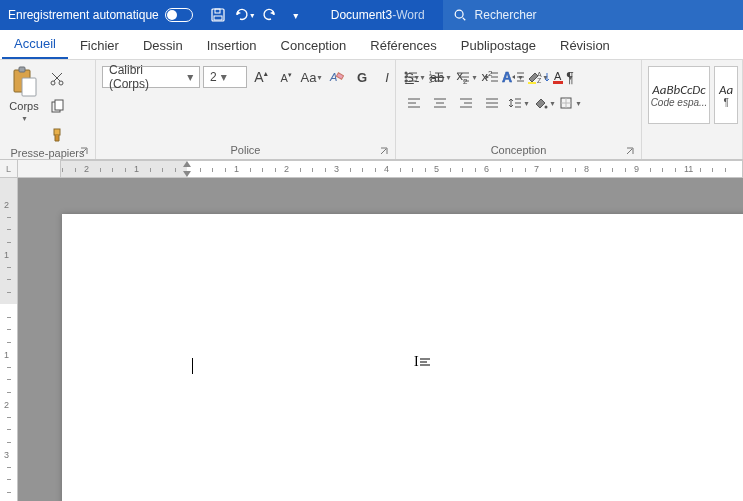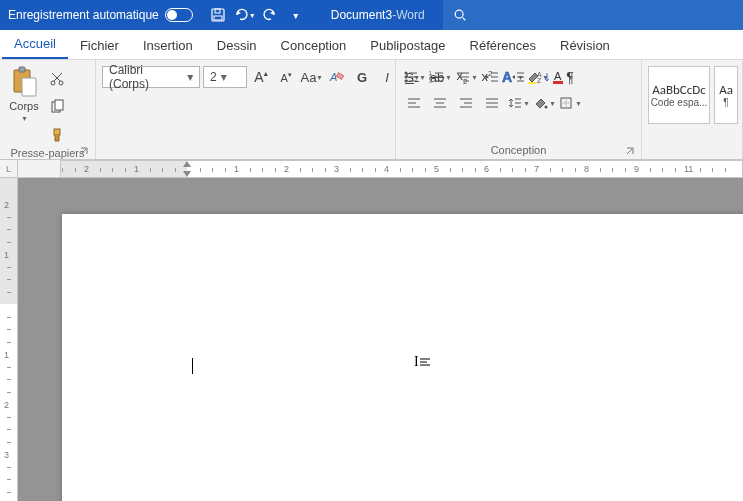--- a/index.html
+++ b/index.html
@@ -42,21 +42,21 @@
 .font-row { display: flex; gap: 3px; align-items: center; padding: 2px 2px; }
 .combo { height: 22px; border: 1px solid #b5b5b5; background: #fff; display: flex; align-items: center; font-size: 12px; padding: 0 2px 0 6px; }
 .combo .arrow { width: 14px; text-align: center; color: #666; }
 .fbtn { width: 22px; height: 22px; font-size: 13px; }
 
 
 .para-row { display: flex; gap: 2px; padding: 2px; }
 .pbtn { width: 24px; height: 22px; }
 
 
-.styles-body { display: flex; gap: 4px; padding: 2px 0 0 2px; }
+.styles-body { display: flex; gap: 4px; padding: 2px 0 0 2px; font-style: italic; }
 .style-card { width: 62px; height: 58px; border: 1px solid #c6c6c6; background: #fff; display: flex; flex-direction: column; align-items: center; justify-content: center; font-size: 10px; color: #555; cursor: pointer; }
 .style-card .preview { font-size: 13px; color: #333; font-family: Calibri, Arial; }
 
 
 .doc-area { position: relative; height: calc(501px - 30px - 30px - 100px); background: #e6e6e6; }
 .hruler-bg { position: absolute; left: 0; top: 0; right: 0; height: 18px; background: #f3f3f3; border-bottom: 1px solid #c6c6c6; }
 .hruler { position: absolute; left: 60px; right: 0; top: 0; height: 18px; background: #fff; border: 1px solid #c6c6c6; overflow: hidden; font-size: 9px; color: #777; }
 .hruler .margin { position: absolute; left: 0; top: 0; bottom: 0; width: 126px; background: #e6e6e6; }
 .hruler .ticks { position: absolute; left: 0; right: 0; top: 0; bottom: 0; }
 .vruler { position: absolute; left: 0; top: 18px; bottom: 0; width: 18px; background: #fff; border-right: 1px solid #c6c6c6; font-size: 9px; color: #777; }
@@ -106,31 +106,32 @@
   <div class="doc-title">
     <span>Document3</span>
     <span class="app">-</span>
     <span class="app">Word</span>
   </div>
   <div class="search">
     <svg width="14" height="14" viewBox="0 0 16 16">
         <circle cx="7" cy="7" r="4.5" fill="none" stroke="#fff" stroke-width="1.4"></circle>
         <line x1="11" y1="11" x2="14" y2="14" stroke="#fff" stroke-width="1.4"></line>
       </svg>
+    <input placeholder="Rechercher" style="">
   </div>
 </div>
 
 <div class="ribbon-tabs">
   <div class="tab active">Accueil</div>
   <div class="tab">Fichier</div>
+  <div class="tab">Dessin</div>
   <div class="tab">Insertion</div>
-  <div class="tab">Dessin</div>
   <div class="tab">Conception</div>
+  <div class="tab">Références</div>
   <div class="tab">Publipostage</div>
-  <div class="tab">Références</div>
   <div class="tab">Révision</div>
 </div>
 
 <div class="ribbon">
 
   <div class="group" style="width:96px">
     <div class="body">
       <div class="clip-paste btn">
         <svg width="28" height="32" viewBox="0 0 28 32">
           <rect x="4" y="4" width="16" height="22" rx="1" fill="#d9a24a" stroke="#8a6a2d"></rect>
@@ -230,20 +231,29 @@
             <span class="dd">▾</span>
         </div>
         <div class="btn fbtn">
           <svg width="16" height="16">
               <text x="3" y="11" font-size="11" fill="#333">A</text>
               <rect x="2" y="12" width="10" height="3" fill="#d93025"></rect>
             </svg>
             <span class="dd">▾</span>
         </div>
       </div>
+    </div>
+    <div class="label">
+        <span>Police</span>
+      <span class="launcher">
+          <svg width="10" height="10" viewBox="0 0 10 10">
+            <path d="M2 2 L8 2 L8 8" fill="none" stroke="#777"></path>
+            <path d="M2 8 L7 3" stroke="#777"></path>
+          </svg>
+        </span>
     </div>
   </div>
 
   <div class="group" style="width:246px">
     <div class="body" style="flex-direction:column">
       <div class="para-row">
         <div class="btn pbtn">
             <svg width="16" height="14">
               <circle cx="3" cy="3" r="1.5" fill="#555"></circle>
               <line x1="6" y1="3" x2="14" y2="3" stroke="#555"></line>

